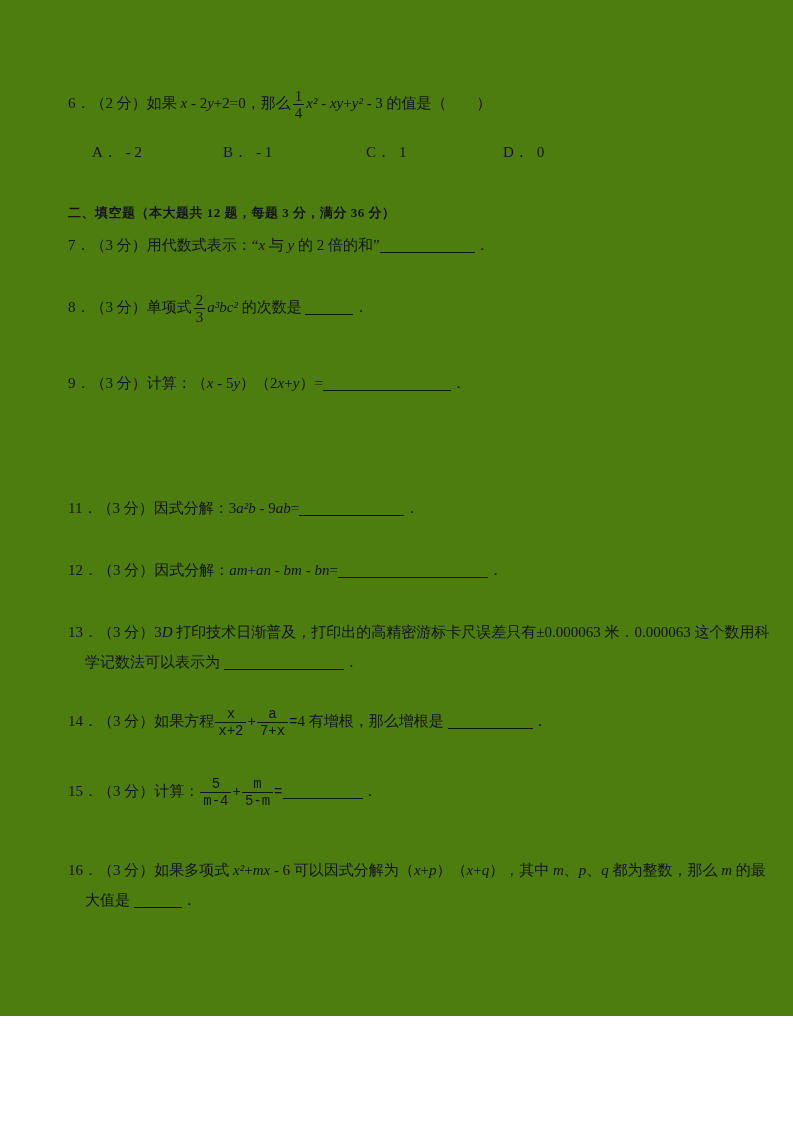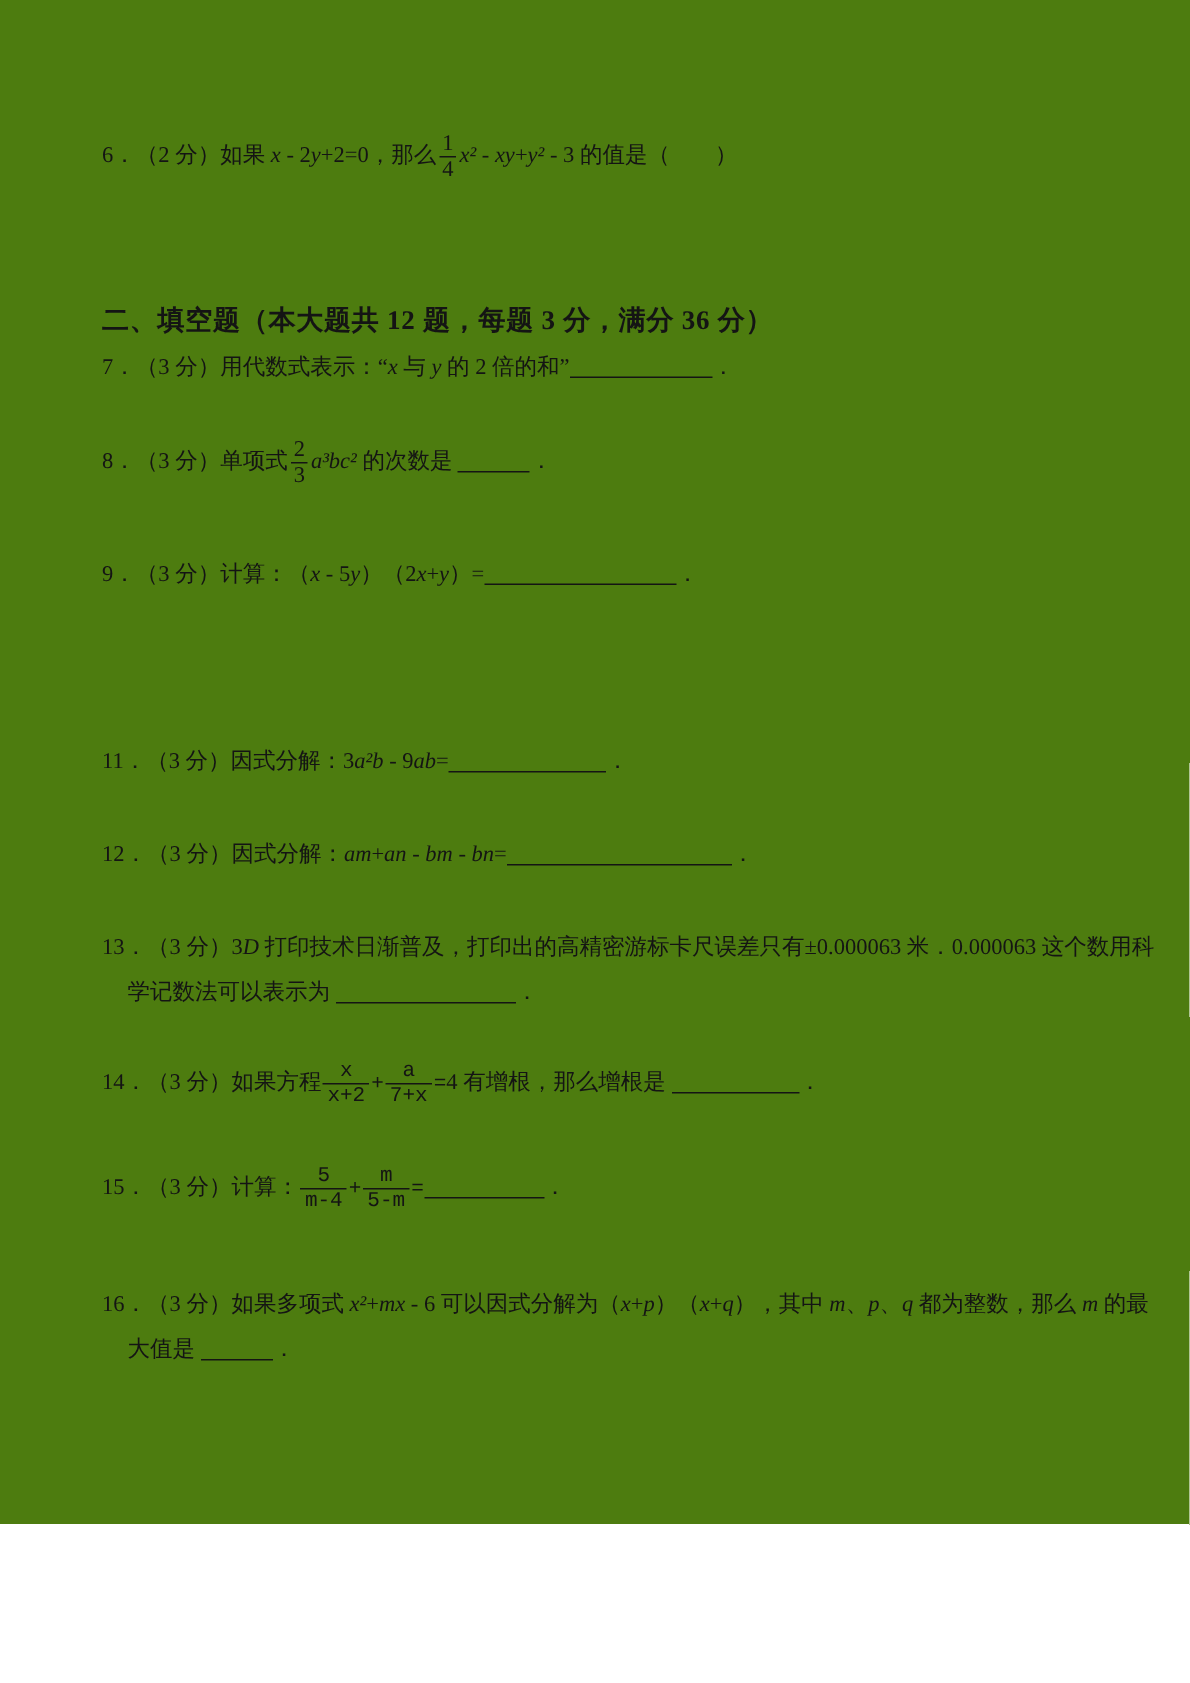--- a/index.html
+++ b/index.html
@@ -9,21 +9,21 @@
     background:#4d7c0f;
     font-family:"Liberation Serif","DejaVu Serif",serif;
     font-size:15px;color:#141414;
     overflow:hidden;
   }
   .q{
     position:absolute;left:68px;
     line-height:22px;white-space:nowrap;
   }
   .indent{left:85px;}
-  .sec{font-weight:bold;font-size:18px;letter-spacing:0.5px;}
+  .sec{font-weight:bold;font-size:13px;letter-spacing:0.5px;}
   .math{font-style:italic;font-family:"Liberation Serif","DejaVu Serif",serif;}
   .text{font-style:normal;}
   
   .frac{display:inline-block;text-align:center;vertical-align:middle;margin:0 2px;}
   .frac .num{display:block;line-height:16px;padding:0 2px;}
   .frac .den{display:block;line-height:16px;padding:0 2px;border-top:1px solid #141414;}
   
   .mfrac{display:inline-block;text-align:center;vertical-align:middle;margin:0 1px;
          font-family:"Liberation Mono","DejaVu Sans Mono",monospace;font-size:14px;}
   .mfrac .num{display:block;line-height:16px;padding:0 3px;}
@@ -47,20 +47,26 @@
   .q16a{top:859px;} .q16b{top:889px;}
   .secpos{top:202px;}
 </style>
 </head>
 <body>
 
 <div class="page">
 
   <div class="q q6"><span class="text">6．（2 分）如果 </span><span class="math">x</span><span class="text"> - 2</span><span class="math">y</span><span class="text">+2=0，那么</span><span class="frac"><span class="num">1</span><span class="den">4</span></span><span class="math">x²</span><span class="text"> - </span><span class="math">xy</span><span class="text">+</span><span class="math">y²</span><span class="text"> - 3 的值是（　　）</span></div>
 
+  <div class="optrow">
+    <span class="opt opt-a"><span>A．</span><span class="optval">- 2</span></span>
+    <span class="opt opt-b"><span>B．</span><span class="optval">- 1</span></span>
+    <span class="opt opt-c"><span>C．</span><span class="optval">1</span></span>
+    <span class="opt opt-d"><span>D．</span><span class="optval">0</span></span>
+  </div>
 
   <div class="q sec secpos">二、填空题（本大题共 12 题，每题 3 分，满分 36 分）</div>
 
   <div class="q q7"><span class="text">7．（3 分）用代数式表示：“</span><span class="math">x</span><span class="text"> 与 </span><span class="math">y</span><span class="text"> 的 2 倍的和”</span><span class="blank" style="width: 95px;"></span><span class="text">．</span></div>
   <div class="q q8"><span class="text">8．（3 分）单项式</span><span class="frac"><span class="num">2</span><span class="den">3</span></span><span class="math">a³bc²</span><span class="text"> 的次数是 </span><span class="blank" style="width: 48px;"></span><span class="text">．</span></div>
   <div class="q q9"><span class="text">9．（3 分）计算：（</span><span class="math">x</span><span class="text"> - 5</span><span class="math">y</span><span class="text">）（2</span><span class="math">x</span><span class="text">+</span><span class="math">y</span><span class="text">）=</span><span class="blank" style="width: 128px;"></span><span class="text">．</span></div>
   <div class="q q11"><span class="text">11．（3 分）因式分解：3</span><span class="math">a²b</span><span class="text"> - 9</span><span class="math">ab</span><span class="text">=</span><span class="blank" style="width: 105px;"></span><span class="text">．</span></div>
   <div class="q q12"><span class="text">12．（3 分）因式分解：</span><span class="math">am</span><span class="text">+</span><span class="math">an</span><span class="text"> - </span><span class="math">bm</span><span class="text"> - </span><span class="math">bn</span><span class="text">=</span><span class="blank" style="width: 150px;"></span><span class="text">．</span></div>
   <div class="q q13a"><span class="text">13．（3 分）3</span><span class="math">D</span><span class="text"> 打印技术日渐普及，打印出的高精密游标卡尺误差只有±0.000063 米．0.000063 这个数用科</span></div>
   <div class="q q13b indent"><span class="text">学记数法可以表示为 </span><span class="blank" style="width: 120px;"></span><span class="text">．</span></div>

